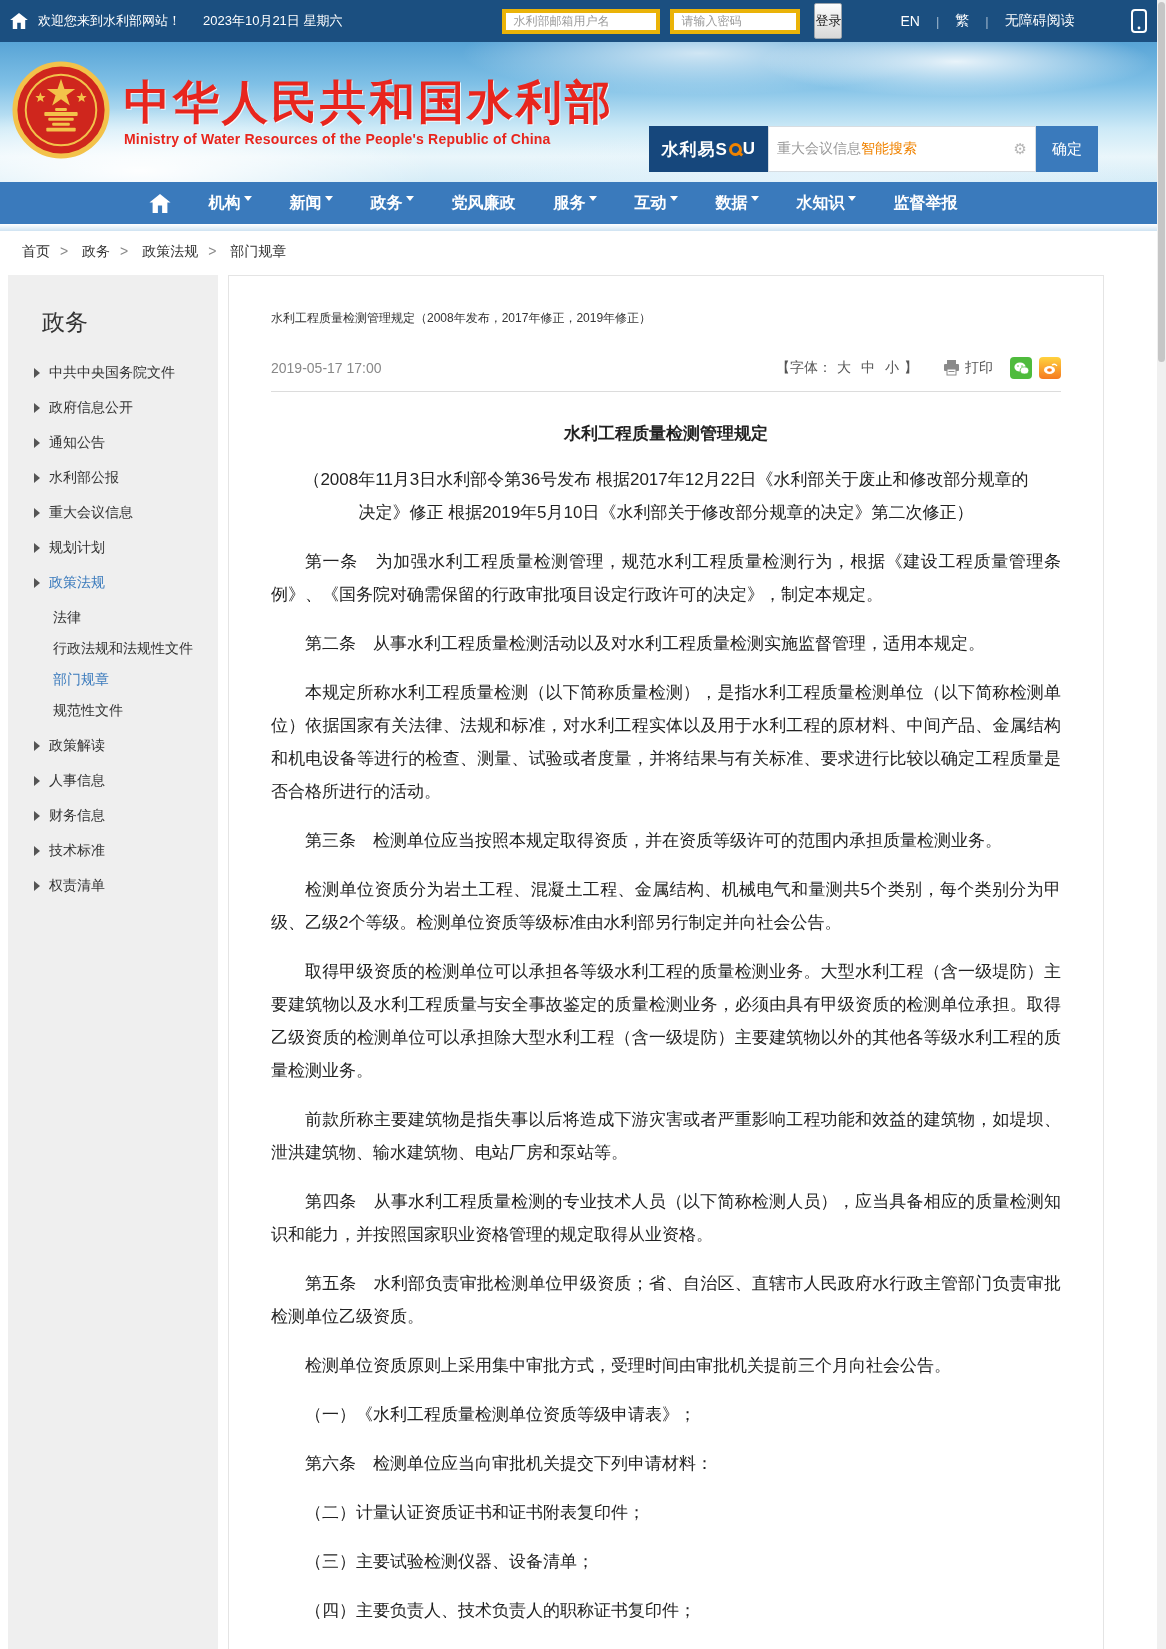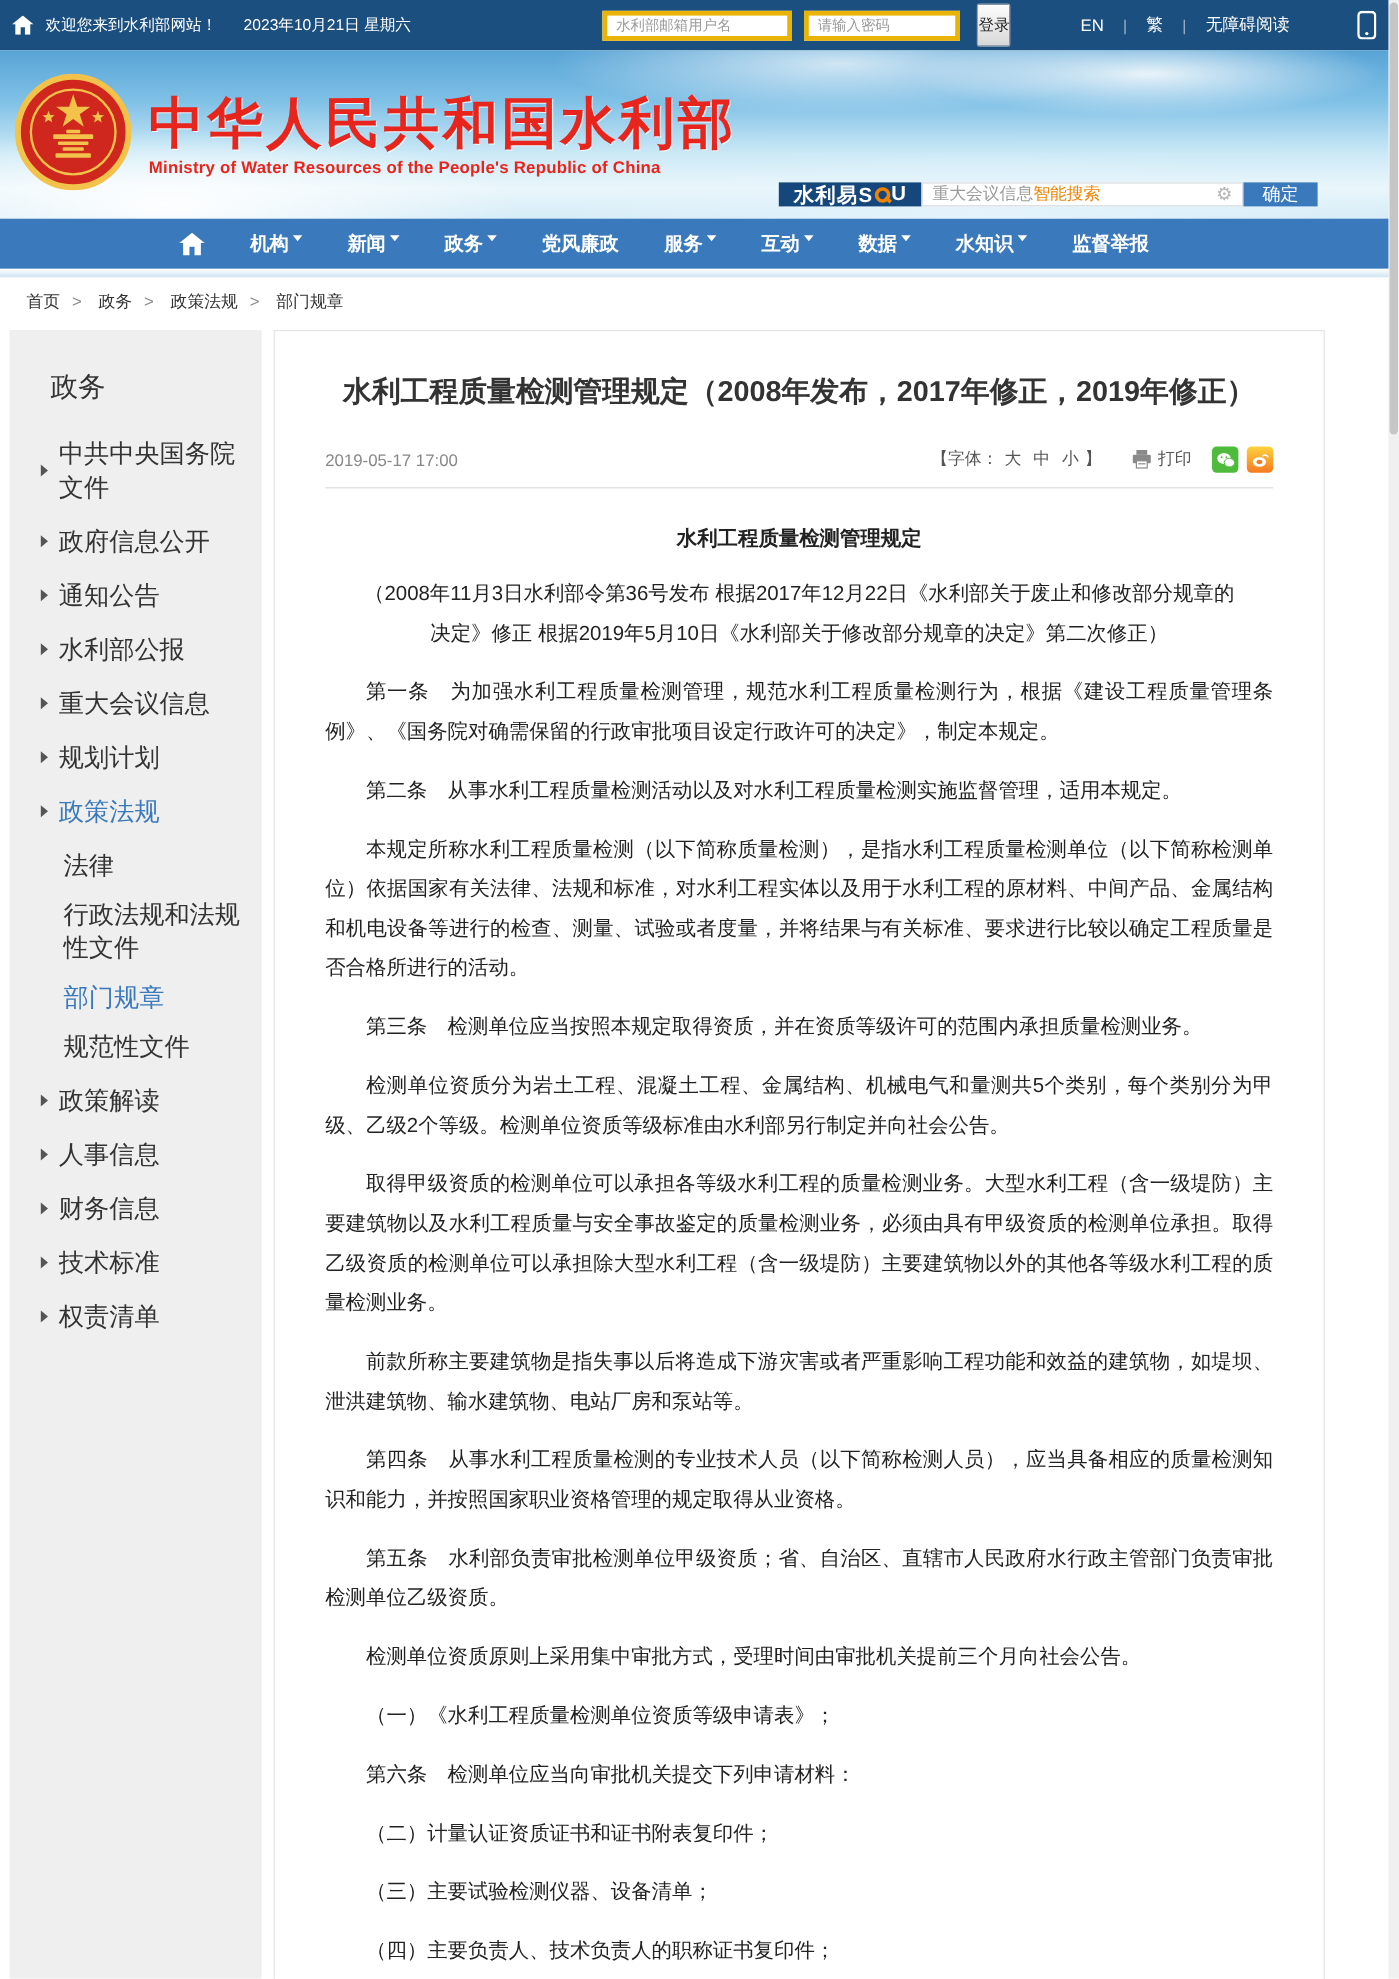--- a/index.html
+++ b/index.html
@@ -53,21 +53,21 @@
   .emblem { width: 98px; height: 98px; flex: none; margin-top: -4px; }
   .brand-text { margin-left: 14px; }
   .brand-cn {
     color: #e8251d; font-size: 46px; font-weight: bold; letter-spacing: 3px;
     text-shadow: 1px 1px 0 rgba(255,255,255,.8); line-height: 1.1;
   }
   .brand-en { color: #e8251d; font-size: 14px; font-weight: bold; margin-top: 4px; letter-spacing: .2px; }
   
   .search-wrap {
     position: absolute; right: 68px; bottom: 10px;
-    display: flex; align-items: stretch; height: 20px;
+    display: flex; align-items: stretch; height: 46px;
   }
   .search-brand {
     background: #16477c; color: #fff; display: flex; align-items: center;
     padding: 0 12px; font-size: 17px; font-weight: bold; letter-spacing: 1px;
   }
   .mag { display: inline-block; width: 13px; height: 13px; border: 3px solid #f08300;
     border-radius: 50%; position: relative; margin: 0 1px; }
   .mag::after { content: ""; position: absolute; width: 6px; height: 3px; background: #f08300;
     bottom: -2px; right: -4px; transform: rotate(40deg); }
   .search-box {
@@ -96,34 +96,34 @@
   .breadcrumb a { color: #333; text-decoration: none; }
   .breadcrumb .sep { color: #888; margin: 0 10px; }
   
   .page { display: flex; align-items: stretch; padding: 4px 62px 0 8px; }
   .sidebar {
     width: 210px; flex: none; background: #efefef; padding: 24px 10px 60px 26px;
     min-height: 1372px;
   }
   .sidebar-title { font-size: 23px; color: #333; margin: 8px 0 26px 8px; }
   .side-list { list-style: none; }
-  .side-item { margin: 17px 0; font-size: 21px; }
+  .side-item { margin: 17px 0; font-size: 14px; }
   .side-item a { color: #333; text-decoration: none; display: inline-flex; align-items: center; }
   .side-item .arrow { width: 0; height: 0; border-top: 5px solid transparent;
     border-bottom: 5px solid transparent; border-left: 6px solid #555; margin-right: 9px; flex: none; }
   .side-item.sub { margin: 13px 0 13px 19px; }
   .side-item.active > a { color: #3a7abc; }
   .side-item.active .arrow { border-left-color: #555; }
   
   .main { flex: 1; margin-left: 10px; }
   .article-box {
     background: #fff; border: 1px solid #e4e4e4; min-height: 1372px;
     padding: 34px 42px 40px 42px;
   }
-  .article-title { text-align: center; font-size: 24px; font-weight: bold; color: #333; }
+  .article-title { font-size: 12px; font-weight: normal; color: #333; }
   .meta-row {
     display: flex; justify-content: space-between; align-items: center;
     margin-top: 30px; padding-bottom: 12px; border-bottom: 1px solid #dcdcdc;
     font-size: 14px; color: #888;
   }
   .meta-right { display: flex; align-items: center; gap: 7px; color: #555; }
   .meta-right a { color: #555; text-decoration: none; }
   .font-sizes a { margin: 0 5px; }
   .print-link { display: inline-flex; align-items: center; gap: 5px; margin-left: 18px; }
   .share-icon { width: 22px; height: 22px; border-radius: 4px; display: inline-flex;

